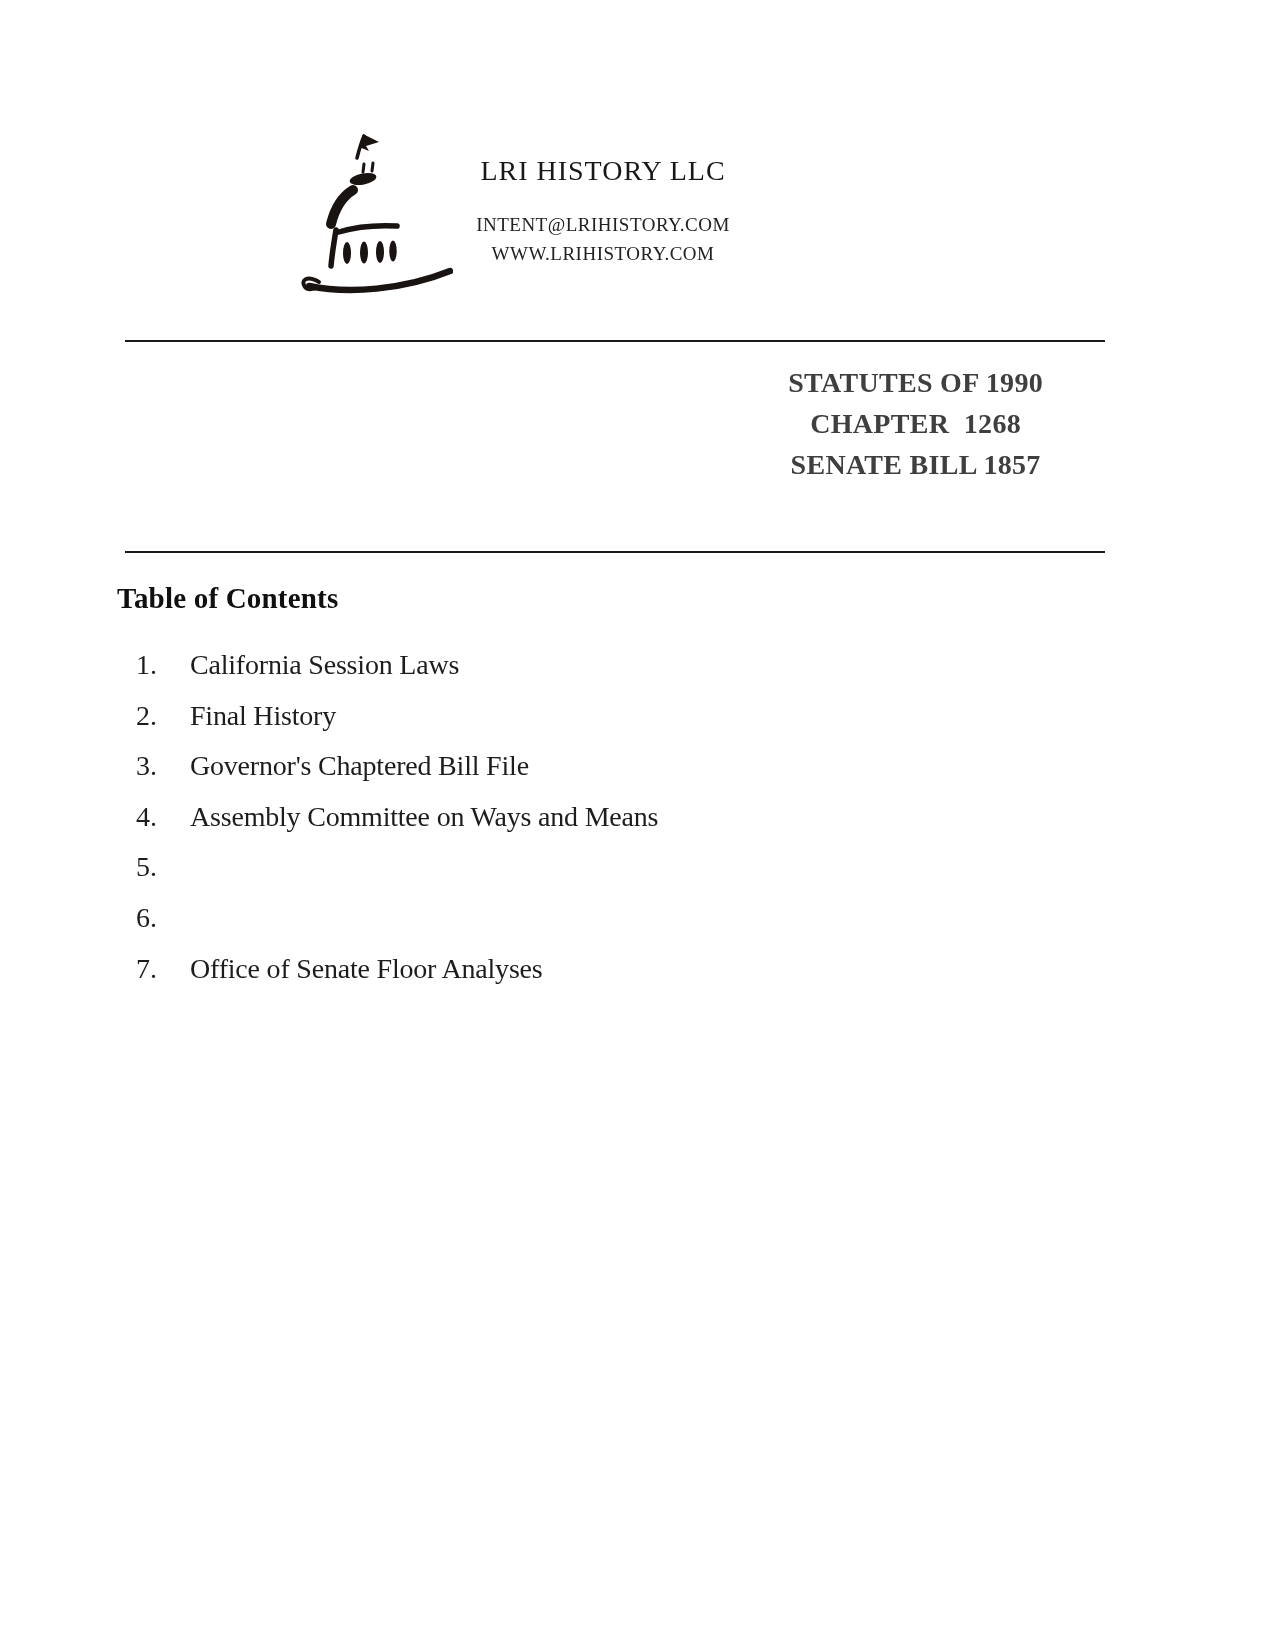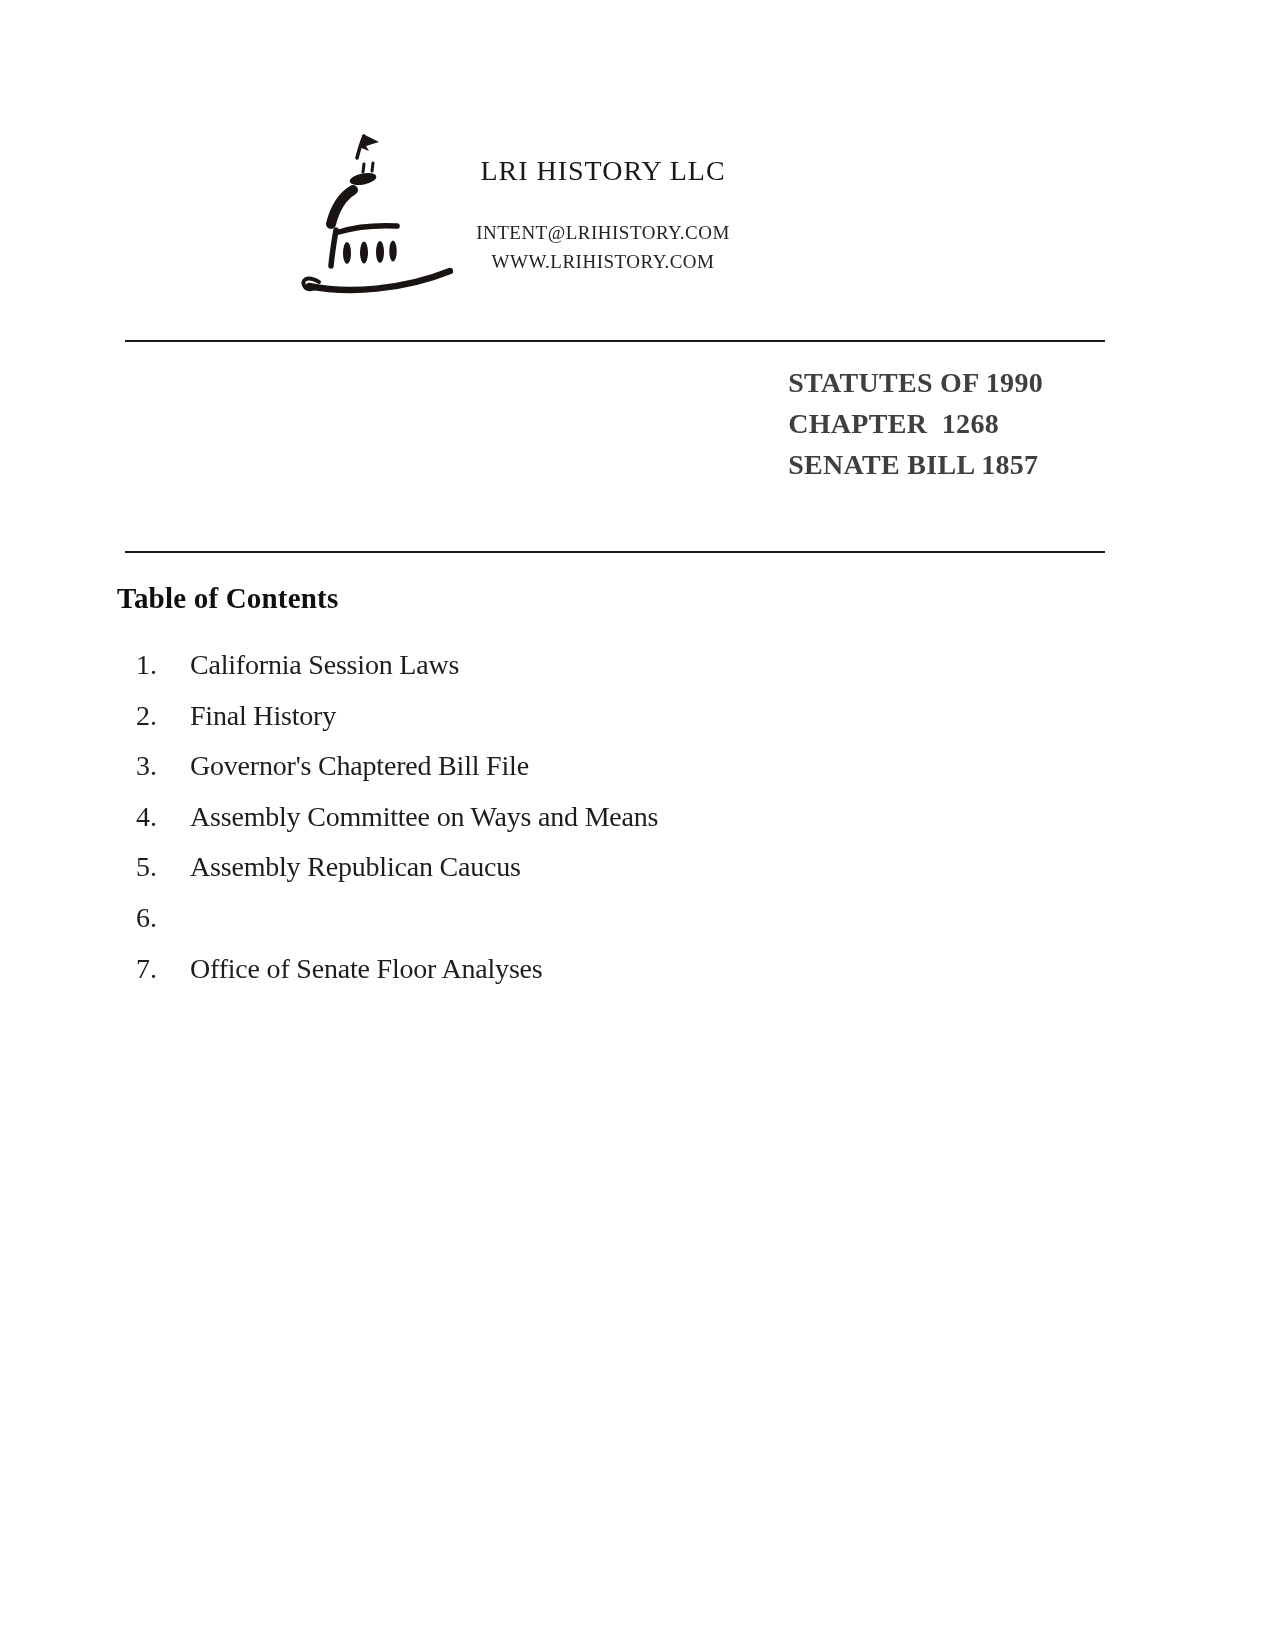--- a/index.html
+++ b/index.html
@@ -33,39 +33,39 @@
     letter-spacing: 1px;
     color: #181818;
     line-height: 38px;
   }
   .contact-line {
     font-size: 19px;
     letter-spacing: 0.5px;
     color: #222222;
     line-height: 29px;
   }
-  .contact-block { margin-top: 28px; text-align: center; }
+  .contact-block { margin-top: 20px; text-align: center; }
 
   
   .rule {
     position: absolute;
     left: 125px;
     width: 980px;
     height: 2px;
     background: #1a1a1a;
   }
   .rule-1 { top: 340px; }
   .rule-2 { top: 551px; }
 
   
   .title-block {
     position: absolute;
     right: 233px;
     top: 362px;
-    text-align: left;
+    text-align: center;
   }
   .title-line {
     font-size: 28px;
     font-weight: bold;
     color: #3f3f3f;
     line-height: 41px;
     white-space: pre-wrap;
     letter-spacing: 0.3px;
   }
 
@@ -165,21 +165,20 @@
   <li class="toc-item">
     <span class="toc-num">3.</span>
     <span class="toc-label">Governor's Chaptered Bill File</span>
   </li>
   <li class="toc-item">
     <span class="toc-num">4.</span>
     <span class="toc-label">Assembly Committee on Ways and Means</span>
   </li>
   <li class="toc-item">
     <span class="toc-num">5.</span>
-    <span class="toc-label">Assembly Republican Caucus</span>
   </li>
   <li class="toc-item">
     <span class="toc-num">6.</span>
   </li>
   <li class="toc-item">
     <span class="toc-num">7.</span>
     <span class="toc-label">Office of Senate Floor Analyses</span>
   </li>
 </ol>
 

